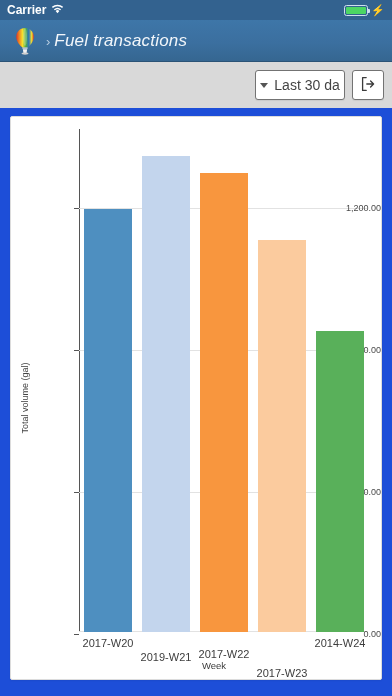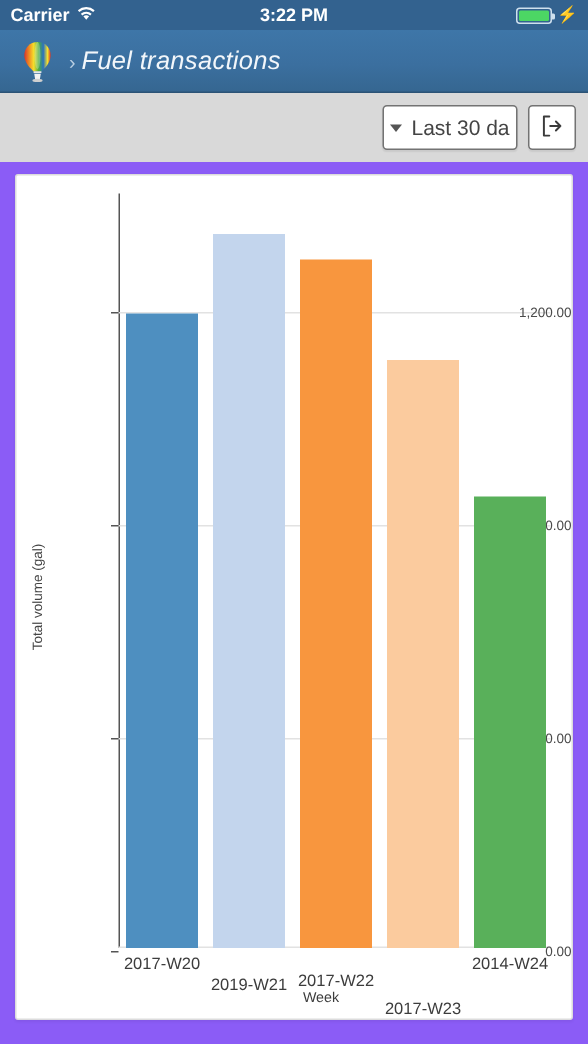--- a/index.html
+++ b/index.html
@@ -2,21 +2,21 @@
 <html><head>
 <meta charset="utf-8">
 <style>
   * { box-sizing: border-box; margin: 0; padding: 0; }
   html, body {
     width: 392px; height: 696px;
     font-family: "Liberation Sans", sans-serif;
     overflow: hidden;
     background: #d8d8d8;
   }
-  #app { position: relative; width: 392px; height: 696px; background: #8b5cf6; }
+  #app { position: relative; width: 392px; height: 696px; background: #1d4ed8; }
 
   
   .statusbar {
     height: 20px; background: #33628f; color: #fff;
     display: flex; align-items: center; position: relative;
     font-size: 12px; font-weight: bold; padding: 0 7px;
   }
   .sb-left { display: flex; align-items: center; gap: 5px; }
   .sb-center {
     position: absolute; left: 0; right: 0; text-align: center;
@@ -105,21 +105,20 @@
     <div class="sb-left">
       <span>Carrier</span>
       <span>
         <svg width="13" height="10" viewBox="0 0 13 10">
           <path d="M6.5 9.2L4.6 6.9a3 3 0 013.8 0z" fill="#fff"></path>
           <path d="M2.9 5.2a5.6 5.6 0 017.2 0l-.95 1.15a4.1 4.1 0 00-5.3 0z" fill="#fff"></path>
           <path d="M.9 2.8a8.6 8.6 0 0111.2 0l-.95 1.15a7.1 7.1 0 00-9.3 0z" fill="#fff"></path>
         </svg>
       </span>
     </div>
-    <div class="sb-center">3:22 PM</div>
     <div class="sb-right">
       <span class="battery">
           <i></i>
         </span>
       <span class="bolt">⚡</span>
     </div>
   </div>
 
   <div class="titlebar">
     <span class="logo">

